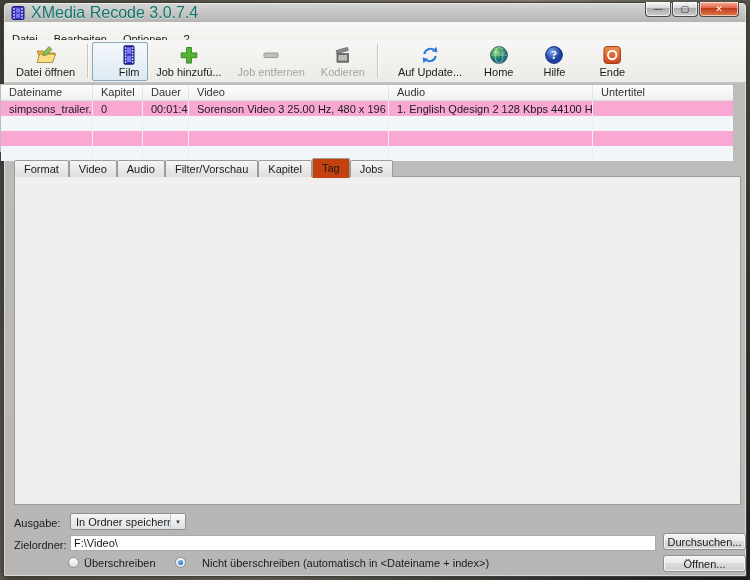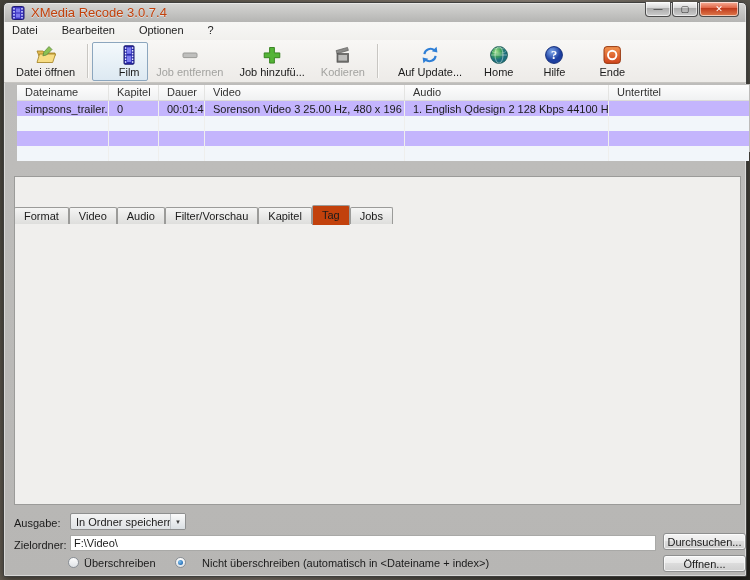--- a/index.html
+++ b/index.html
@@ -14,70 +14,70 @@
   }
   
   .window-frame{
     position:absolute; left:3px; top:2px; width:744px; height:575px;
     background:linear-gradient(#d6d6d4,#b3b3b1 20px,#bfbebc 21px,#b7b6b4);
     border:1px solid #3f3f3d; border-radius:5px 5px 2px 2px;
     box-shadow:0 3px 10px rgba(0,0,0,.55), inset 0 0 0 1px rgba(255,255,255,.45);
   }
   .titlebar{ position:absolute; left:3px; top:2px; width:744px; height:21px; display:flex; align-items:center; }
   .app-icon{ margin-left:8px; width:14px; height:14px; flex:0 0 auto; }
-  .title-text{ margin-left:6px; font-size:13px; color:#c2410c; text-shadow:0 1px 0 rgba(255,255,255,.5);text-align:right; }
+  .title-text{ margin-left:6px; font-size:16px; color:#0f766e; text-shadow:0 1px 0 rgba(255,255,255,.5);text-align:right; }
   .win-controls{ position:absolute; right:8px; top:0; display:flex; }
   .win-btn{
     width:26px; height:15px; border:1px solid #4c4c4c; border-top:none;
     border-radius:0 0 4px 4px; margin-left:1px;
     background:linear-gradient(#fbfbfb,#d9d9d9 40%,#ababab 45%,#cdcdcd);
     display:flex; align-items:center; justify-content:center;
     font-size:9px; color:#2c2c2c; line-height:1;
     box-shadow:inset 0 0 0 1px rgba(255,255,255,.6);
   }
   .win-btn.close{
     width:40px; color:#fff;
     background:linear-gradient(#f6b09a,#e2694a 40%,#bf3a1c 45%,#e07a4b);
   }
   
   .menubar{
     position:absolute; left:4px; top:22px; width:742px; height:34px;
     background:linear-gradient(#f7f7f5,#eceae7); border-bottom:1px solid #d5d3cf;
-    display:flex; align-items:flex-start;gap:8px;
+    display:flex; align-items:center;
   }
   .menu-item{ padding:2px 8px; cursor:default; }
   
   .toolbar{
     position:absolute; left:4px; top:40px; width:742px; height:43px;
     background:linear-gradient(#f8f7f5,#edebe8); border-bottom:1px solid #c7c5c1;
     display:flex; align-items:center; padding-left:4px;
   }
   .tool-btn{
     display:flex; flex-direction:column; align-items:center; justify-content:center;
     height:39px; padding:1px 7px; border:1px solid transparent; border-radius:2px;
   }
   .tool-btn .tb-label{ margin-top:1px; white-space:nowrap; }
   .tool-btn.selected{ border:1px solid #8ca6be; background:linear-gradient(#f4f9fc,#dde9f2);padding-left:25px; }
   .tool-btn.disabled .tb-label{ color:#a3a3a0; }
   .tool-sep{ width:1px; height:34px; background:#c8c6c2; box-shadow:1px 0 0 #fbfaf8; margin:0 4px; }
   .tb-icon{ height:20px; display:flex; align-items:center; }
   
   .filelist{
-    position:absolute; left:16px; top:84px; width:734px; height:68px;
-    background:#c4b5fd; border:1px solid #bdbcba;
+    position:absolute; left:0; top:84px; width:734px; height:68px;
+    background:#f9a8d4; border:1px solid #bdbcba;
   }
   .fl-header{ display:flex; height:16px; background:linear-gradient(#fdfdfd,#f0f1f2); border-bottom:1px solid #dcdcda; }
   .fl-hcell{ padding:1px 0 0 8px; color:#333; border-right:1px solid #e4e4e2; overflow:hidden; white-space:nowrap; }
   .fl-row{ display:flex; height:15px; align-items:center; }
   .fl-row.alt{ background:#f2f6fa; }
   .fl-cell{ padding-left:8px; border-right:1px solid #efefed; height:100%; display:flex; align-items:center; overflow:hidden; white-space:nowrap; }
   .c0{width:92px;flex:0 0 auto} .c1{width:50px;flex:0 0 auto} .c2{width:46px;flex:0 0 auto}
   .c3{width:200px;flex:0 0 auto} .c4{width:204px;flex:0 0 auto} .c5{flex:1 1 auto;border-right:none}
   
-  .tabs{ position:absolute; left:14px; top:158px; height:19px; display:flex; align-items:flex-end; z-index:3;margin-top:47px; }
+  .tabs{ position:absolute; left:14px; top:158px; height:19px; display:flex; align-items:flex-end; z-index:3; }
   .tab{
     padding:2px 9px 2px 9px; border:1px solid #9b9b99; border-bottom:none;
     background:linear-gradient(#f5f5f4,#dededc); border-radius:2px 2px 0 0; margin-right:0;
     height:17px; white-space:nowrap;
   }
   .tab.active{ background:#c2410c; height:20px; padding-top:3px; position:relative; top:1px; z-index:4; }
   .tabpanel{
     position:absolute; left:14px; top:176px; width:727px; height:329px;
     background:#f0efed; border:1px solid #9b9b99; z-index:2;
   }
@@ -200,35 +200,35 @@
             <rect x="13.9" y="5" width="1.4" height="1.6"></rect>
           <rect x="13.9" y="7.8" width="1.4" height="1.6"></rect>
             <rect x="13.9" y="10.6" width="1.4" height="1.6"></rect>
           <rect x="13.9" y="13.4" width="1.4" height="1.6"></rect>
             <rect x="13.9" y="16.2" width="1.4" height="1.6"></rect>
         </g>
       </svg>
     </span>
     <span class="tb-label">Film</span>
   </div>
+  <div class="tool-btn">
+    <span class="tb-icon">
+      <svg width="22" height="20" viewBox="0 0 22 20">
+        <path d="M8.6 2.5 h4.8 v5.4 h5.4 v4.8 h-5.4 v5.4 h-4.8 v-5.4 H3.2 v-4.8 h5.4 z" fill="#54b437" stroke="#2f7d19" stroke-width="0.9"></path>
+      </svg>
+    </span>
+    <span class="tb-label">Job hinzufü...</span>
+  </div>
   <div class="tool-btn disabled">
     <span class="tb-icon">
       <svg width="22" height="20" viewBox="0 0 22 20">
         <rect x="4" y="8" width="14" height="4.6" rx="1" fill="#bfbfbd" stroke="#9a9a98"></rect>
       </svg>
     </span>
     <span class="tb-label">Job entfernen</span>
-  </div>
-  <div class="tool-btn">
-    <span class="tb-icon">
-      <svg width="22" height="20" viewBox="0 0 22 20">
-        <path d="M8.6 2.5 h4.8 v5.4 h5.4 v4.8 h-5.4 v5.4 h-4.8 v-5.4 H3.2 v-4.8 h5.4 z" fill="#54b437" stroke="#2f7d19" stroke-width="0.9"></path>
-      </svg>
-    </span>
-    <span class="tb-label">Job hinzufü...</span>
   </div>
   <div class="tool-btn disabled">
     <span class="tb-icon">
       <svg width="22" height="20" viewBox="0 0 22 20">
         <path d="M5 8.6 L16.4 5.4 L15.5 2.4 L4.1 5.6 z" fill="#8b8b89" stroke="#5f5f5d" stroke-width="0.7"></path>
         <rect x="5" y="8.6" width="11.5" height="8.6" fill="#6f6f6d" stroke="#4f4f4d" stroke-width="0.7"></rect>
         <rect x="6.4" y="10" width="8.6" height="5.6" fill="#bdbdbb"></rect>
       </svg>
     </span>
     <span class="tb-label">Kodieren</span>

